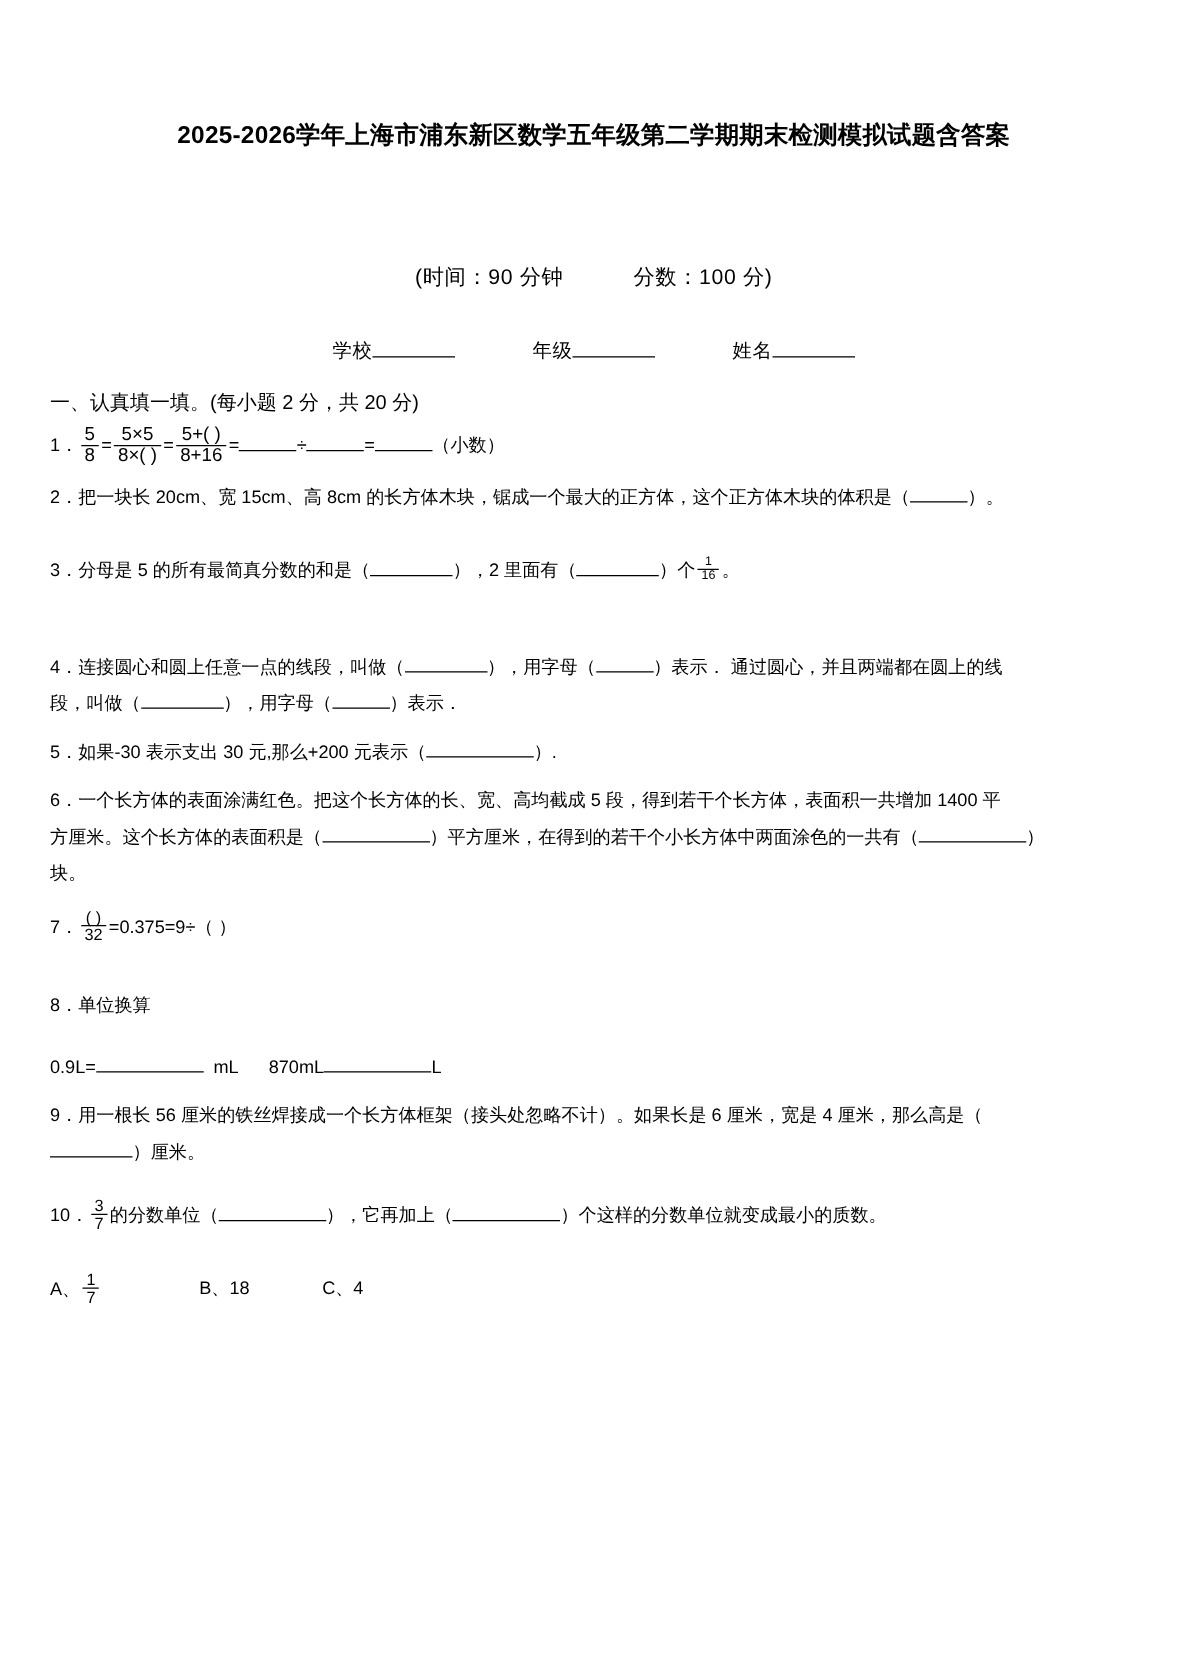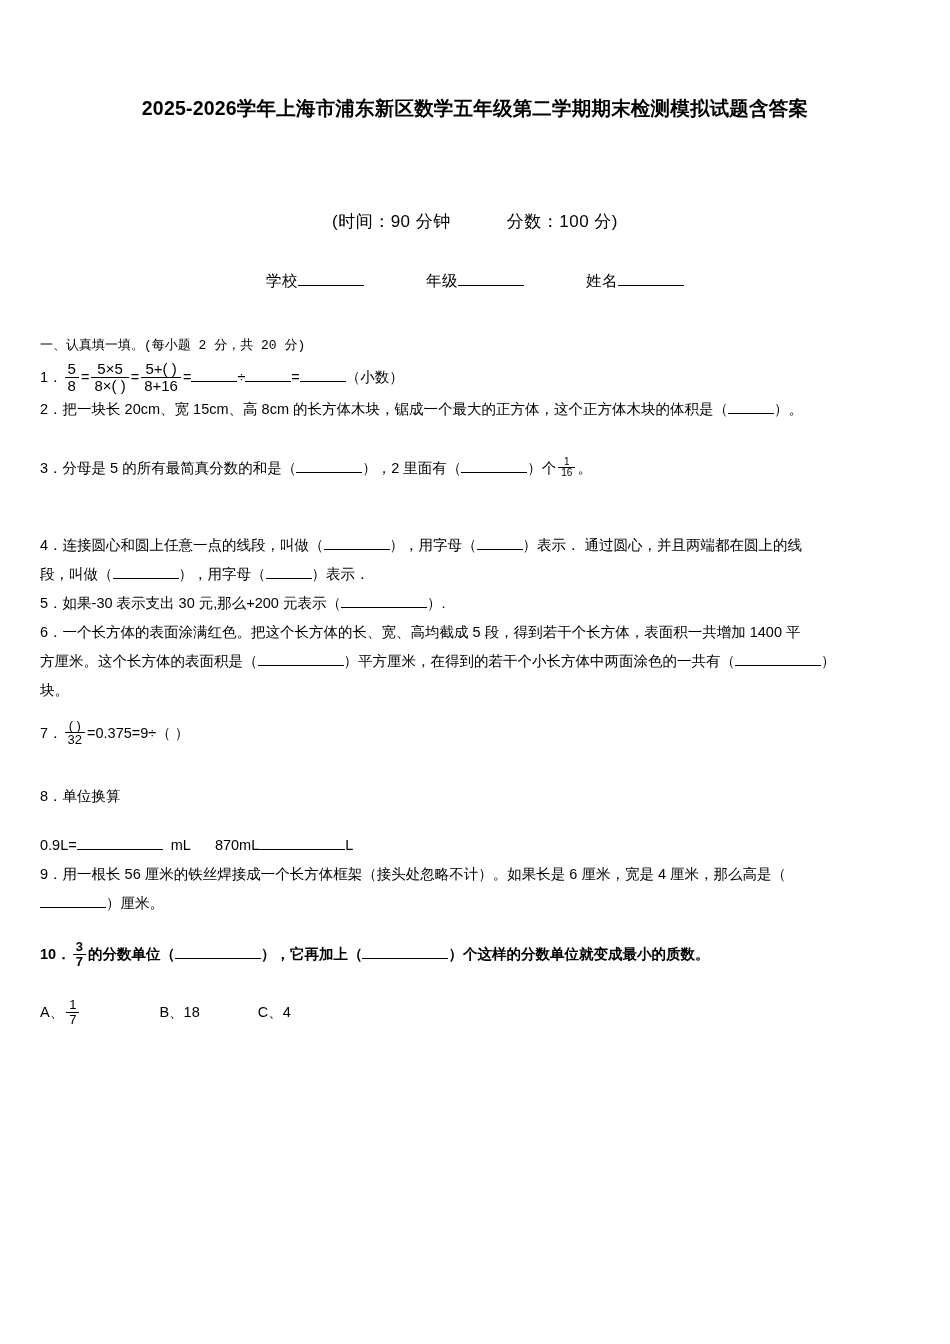--- a/index.html
+++ b/index.html
@@ -46,29 +46,30 @@
     font-size: 15.5px;
     font-family: Liberation Sans, sans-serif;
     margin-top: 37px;
     letter-spacing: 0.5px;
   }
   .fields .fgap {
     display: inline-block;
     width: 62px;
   }
   .section-head {
-    font-size: 13px;
-    margin-top: 44px;
+    font-size: 16px;
+    margin-top: 20px;
     margin-bottom: 2px;
-    font-family: Liberation Mono, monospace;
+    font-family: Liberation Sans, sans-serif;
   }
   .q {
     font-size: 14.5px;
     line-height: 2.0;
     font-family: "Liberation Sans", sans-serif;
+    margin-top: 10px;
     text-align: justify;
   }
   
   .frac {
     display: inline-block;
     vertical-align: middle;
     text-align: center;
     line-height: 1.05;
     font-size: 13px;
     margin: 0 2px;
@@ -201,21 +202,21 @@
 
   <div class="unit-row">
     <span>0.9L=</span><span class="blank-l"></span>&nbsp;&nbsp;<span>mL</span><span class="spacer"></span><span>870mL</span><span class="blank-l"></span><span>L</span>
   </div>
 
   <div class="q">
     <span>9．</span><span>用一根长 56 厘米的铁丝焊接成一个长方体框架（接头处忽略不计）。如果长是 6 厘米，宽是 4 厘米，那么高是（</span><br>
     <span class="blank-m"></span><span>）厘米。</span>
   </div>
 
-  <div class="q" style="margin-top:22px;font-weight:bold;">
+  <div class="q" style="margin-top:22px;">
     <span>10．</span><span class="frac"><span class="top">3</span><span class="bot">7</span></span><span>的分数单位（</span><span class="blank-l"></span><span>），它再加上（</span><span class="blank-l"></span><span>）个这样的分数单位就变成最小的质数。</span>
   </div>
 
   <div class="choices">
     <span class="c"><span>A、</span><span class="frac"><span class="top">1</span><span class="bot">7</span></span></span><span class="cgap"></span><span class="c">B、18</span><span class="cgap2"></span><span class="c">C、4</span>
   </div>
 
 </div>
 
 </body></html>

